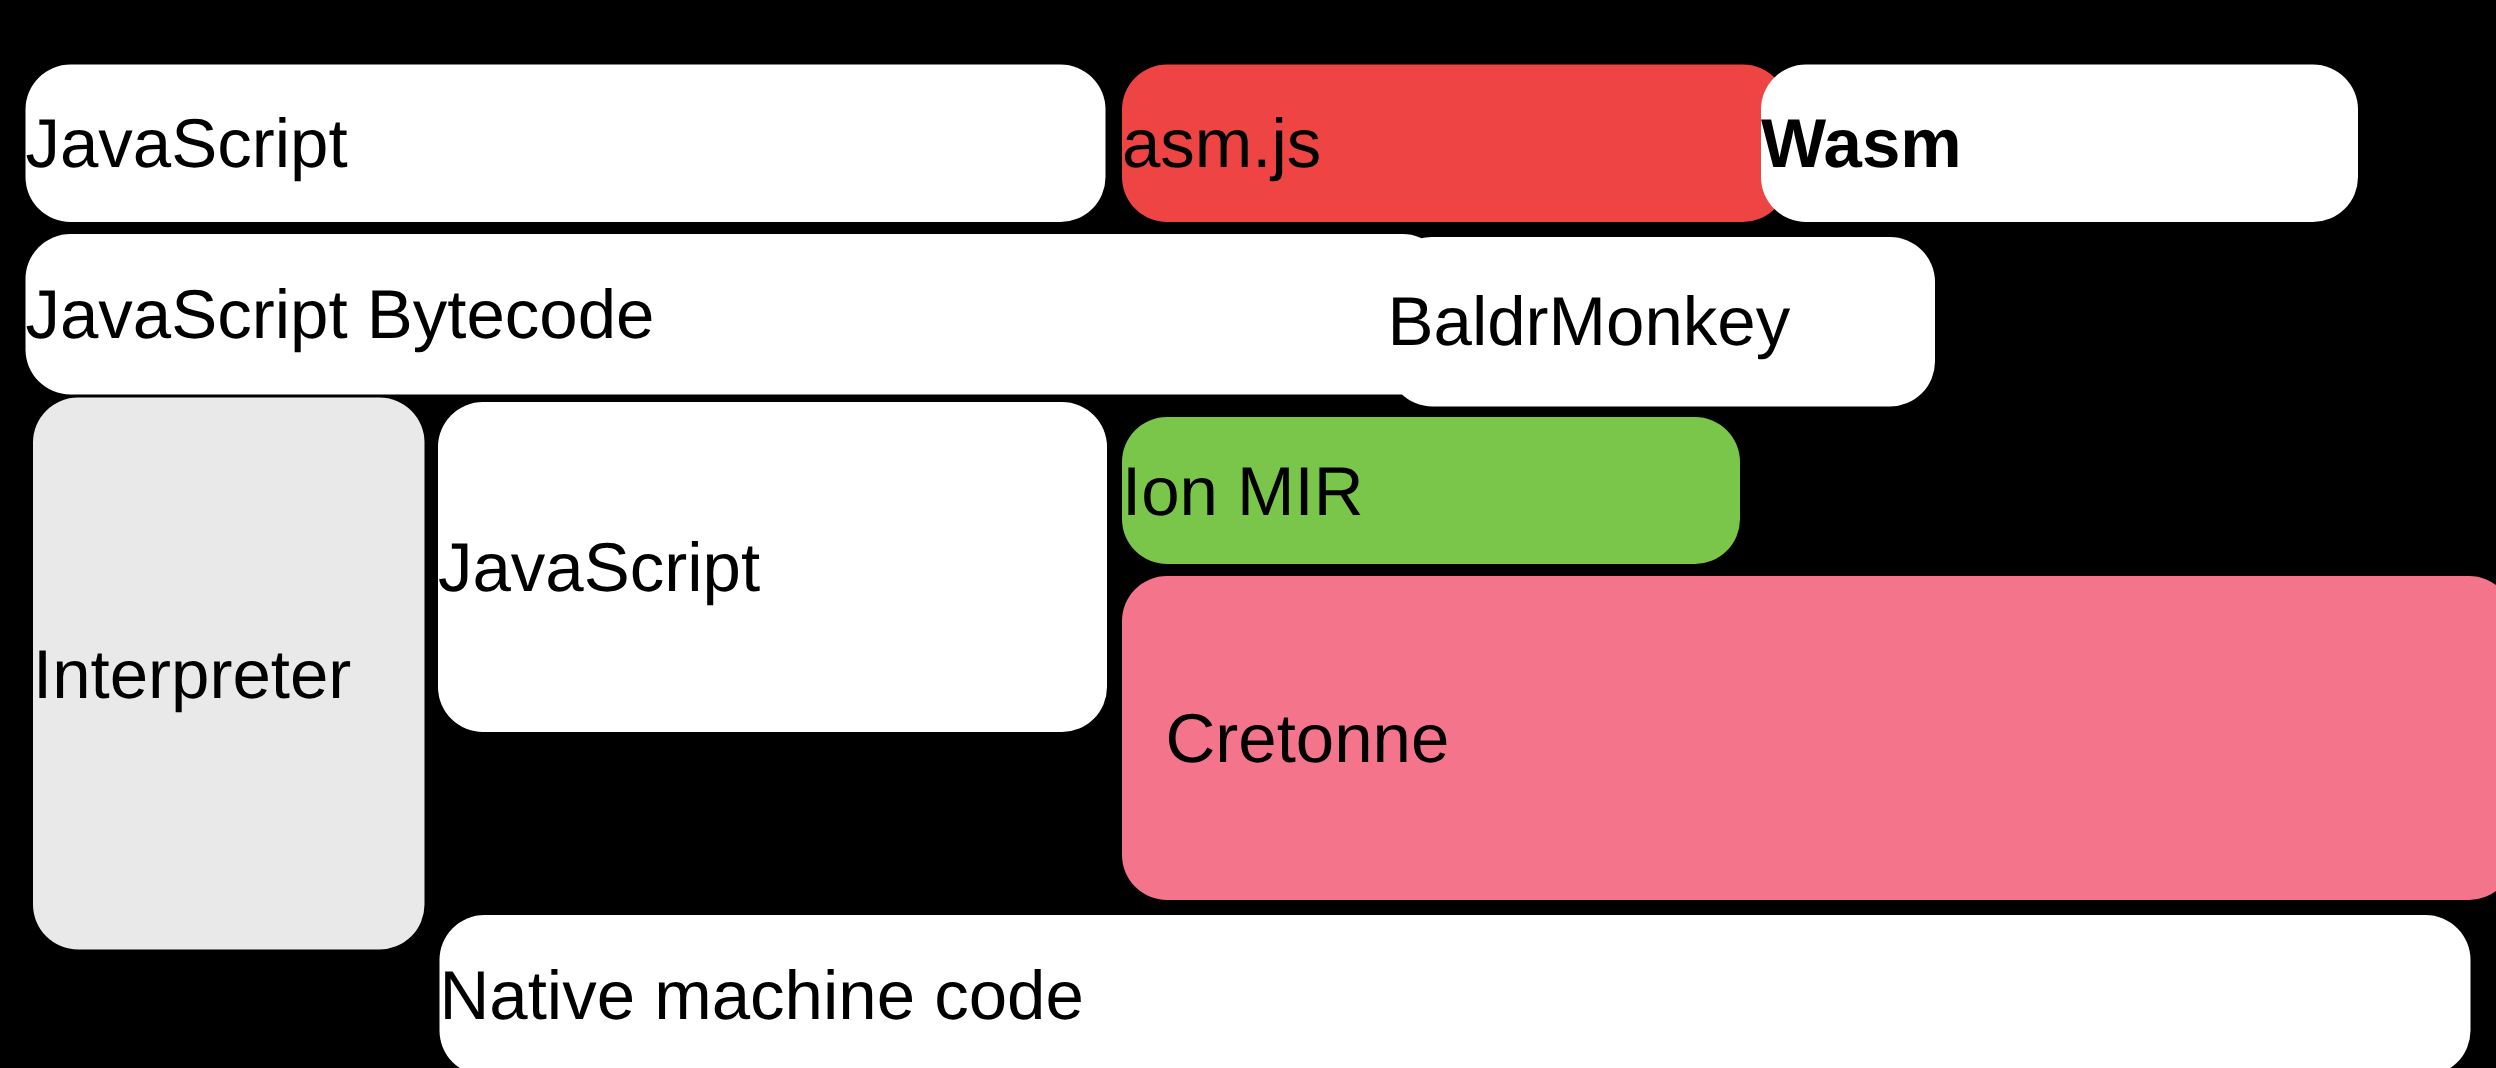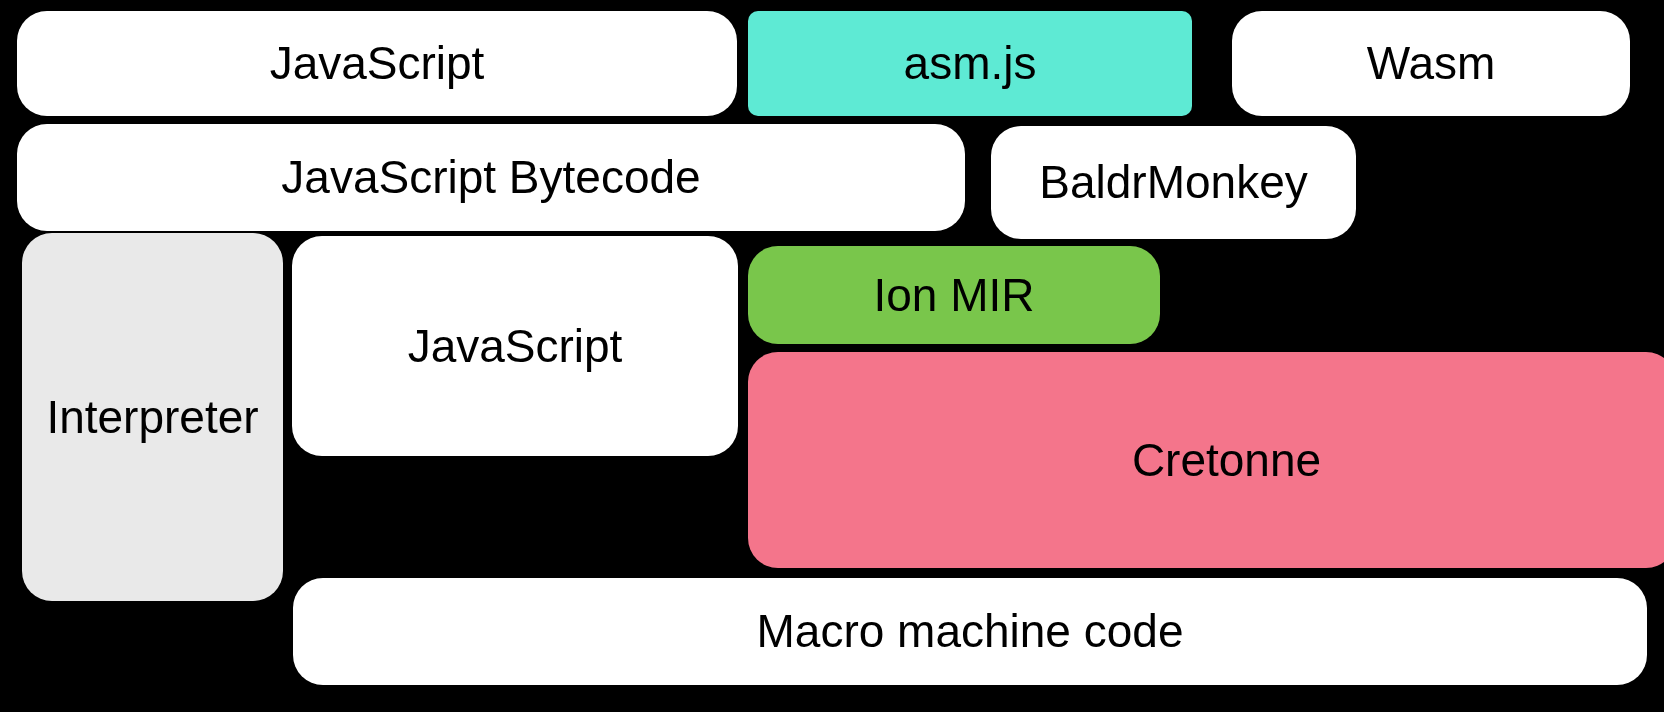--- a/index.html
+++ b/index.html
@@ -8,52 +8,53 @@
     width:1664px;height:712px;
     background:#000;
     font-family:"Liberation Sans", sans-serif;
     overflow:hidden;
   }
   .node{
     position:absolute;
     border-radius:30px;
     display:flex;
     flex-direction:column;
-    align-items:center;
+    align-items:flex-start;
     justify-content:center;
     text-align:center;
     font-size:46px;
     line-height:1.15;
     color:#000;
     background:#fff;
+    margin-top:32px;
   }
   .node span{display:block;}
   
   #b-javascript        {left:17px;   top:11px;  width:720px;  height:105px;}
   #b-asmjs             {left:748px;  top:11px;  width:444px;  height:105px;}
-  #b-wasm              {left:1232px; top:11px;  width:398px;  height:105px;}
+  #b-wasm              {left:1174px; top:11px;  width:398px;  height:105px;font-weight:bold;}
   #b-bytecode          {left:17px;   top:124px; width:948px;  height:107px;}
-  #b-baldrmonkey       {left:991px;  top:126px; width:365px;  height:113px;}
+  #b-baldrmonkey       {left:925px;  top:126px; width:365px;  height:113px;}
   #b-interpreter       {left:22px;   top:233px; width:261px;  height:368px;}
   #b-baseline          {left:292px;  top:236px; width:446px;  height:220px;}
   #b-ionmir            {left:748px;  top:246px; width:412px;  height:98px;}
   #b-cretonne          {left:748px;  top:352px; width:899px;  height:216px;}
   #b-macro             {left:292px;  top:466px; width:446px;  height:107px;}
   #b-native            {left:293px;  top:578px; width:1354px; height:107px;}
 </style>
 </head>
 <body>
 
 <div class="canvas">
 
   <div class="node" id="b-javascript" style="background-color: rgb(255, 255, 255);">
     <span>JavaScript</span>
   </div>
 
-  <div class="node" id="b-asmjs" style="background-color: #5eead4; border-radius: 10px;">
+  <div class="node" id="b-asmjs" style="background-color: #ef4444;">
     <span>asm.js</span>
   </div>
 
   <div class="node" id="b-wasm" style="background-color: rgb(255, 255, 255);">
     <span>Wasm</span>
   </div>
 
   <div class="node" id="b-bytecode" style="background-color: #ffffff;">
     <span>JavaScript Bytecode</span>
   </div>
@@ -73,16 +74,16 @@
   <div class="node" id="b-ionmir" style="background-color: rgb(121, 198, 75);">
     <span>Ion MIR</span>
   </div>
 
   <div class="node" id="b-cretonne" style="background-color: rgb(244, 117, 139); padding-left: 29px;">
     <span>Cretonne</span>
   </div>
 
 
   <div class="node" id="b-native" style="background-color: rgb(255, 255, 255);">
-    <span>Macro machine code</span>
+    <span>Native machine code</span>
   </div>
 
 </div>
 
 </body></html>

